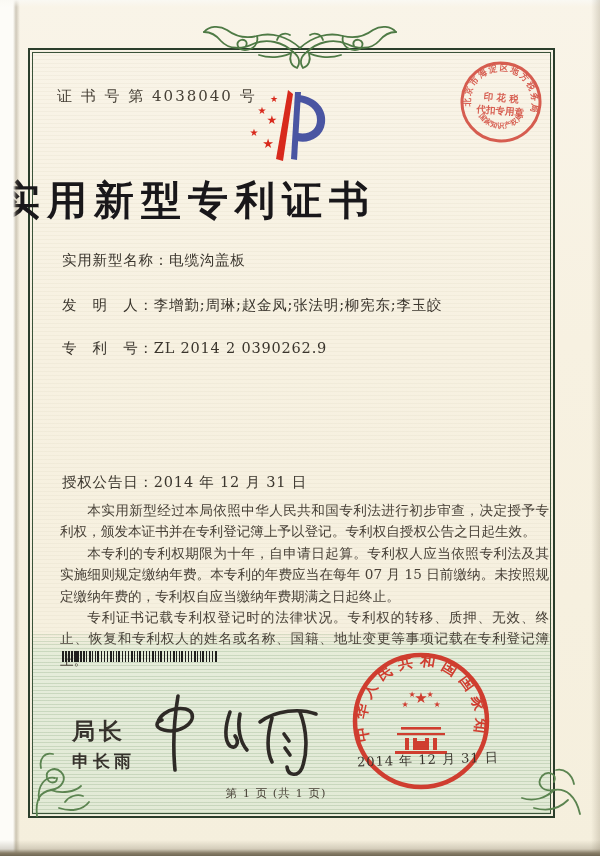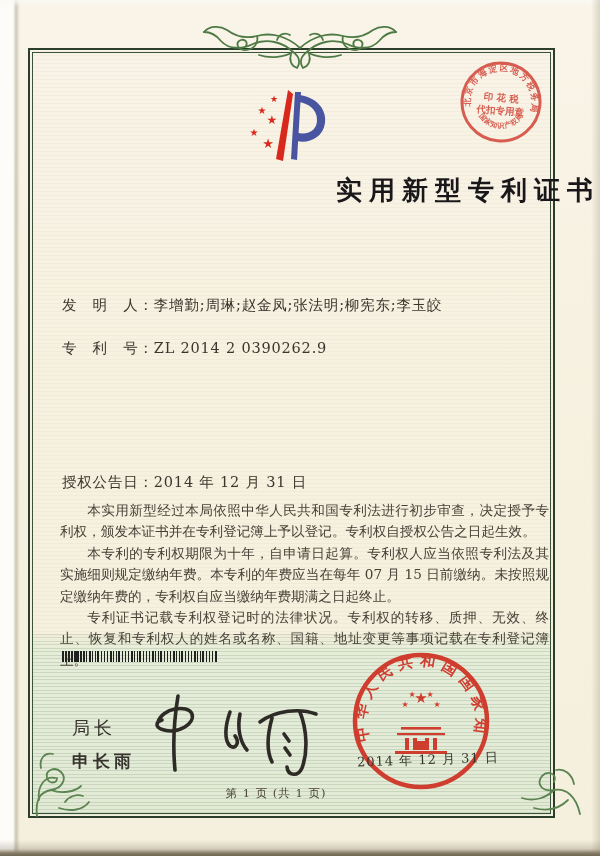--- a/index.html
+++ b/index.html
@@ -22,32 +22,32 @@
     border:2.5px solid #2b3e2c;z-index:2;}
   .frame::before{content:"";position:absolute;inset:2px;border:1px solid #3a5239;}
   .texture{position:absolute;left:31px;top:51px;width:521px;height:764px;z-index:0;
     background:repeating-linear-gradient(180deg,rgba(186,180,152,.10) 0 1px,rgba(186,180,152,0) 1px 4px);}
   .green-band{position:absolute;left:32px;top:634px;width:519px;height:181px;z-index:1;
     background:
       repeating-linear-gradient(180deg,rgba(132,163,122,.28) 0 1px,rgba(132,163,122,0) 1px 3.5px),
       linear-gradient(180deg,rgba(228,236,216,0) 0,rgba(228,236,216,.9) 16px,#e5ecda 40px,#e2ead6 100%);}
   
   .certno{position:absolute;left:57px;top:87px;font-size:15px;letter-spacing:2px;color:#453f35;z-index:3;}
-  .title{position:absolute;left:0;top:173px;width:600px;text-align:right;font-size:26px;font-weight:bold;
+  .title{position:absolute;left:0;top:173px;width:600px;text-align:left;font-size:40px;font-weight:bold;
     letter-spacing:7px;color:#19171a;z-index:3;}
   .field{position:absolute;left:62px;font-size:14.5px;color:#3a352d;letter-spacing:.8px;z-index:3;white-space:nowrap;}
   .f0{top:251px}.f1{top:296px}.f2{top:339px}.f3{top:383px}.f4{top:428px}.f5{top:473px}
   .paras{position:absolute;left:60px;top:500px;width:489px;z-index:3;color:#474037;
     font-size:13.6px;line-height:21.4px;text-align:justify;}
   .paras p{margin:0;text-indent:2em;}
   .barcode{position:absolute;left:62px;top:651px;width:155px;height:11px;z-index:3;
     background:
      repeating-linear-gradient(90deg,#20201e 0 1.5px,rgba(0,0,0,0) 1.5px 3px),
      repeating-linear-gradient(90deg,#20201e 0 1px,rgba(0,0,0,0) 1px 7px);}
-  .signer-title{position:absolute;left:72px;top:716px;font-size:18px;font-weight:400;letter-spacing:4px;color:#36322c;z-index:3;text-align:right;}
+  .signer-title{position:absolute;left:72px;top:716px;font-size:23px;font-weight:700;letter-spacing:4px;color:#36322c;z-index:3;text-align:right;}
   .signer-name{position:absolute;left:72px;top:750px;font-size:17px;font-weight:600;letter-spacing:4px;color:#36322c;z-index:3;}
   .sig{position:absolute;left:148px;top:684px;z-index:3;}
   .seal{position:absolute;left:351px;top:651px;z-index:4;opacity:.93;}
   .seal-date{position:absolute;left:357px;top:751px;font-size:13px;letter-spacing:1px;color:#37332b;z-index:5;transform:rotate(-2deg);}
   .stamp{position:absolute;left:459px;top:60px;z-index:4;opacity:.88;transform:rotate(5deg);}
   .footer{position:absolute;left:0;top:786px;width:552px;text-align:center;font-size:11.5px;color:#4b453a;z-index:3;letter-spacing:1px;}
   .logo{position:absolute;left:244px;top:86px;z-index:3;}
   .orn{position:absolute;z-index:3;}
   .orn-top{left:195px;top:22px;}
   .orn-bl{left:31px;top:728px;}
@@ -99,22 +99,24 @@
     <polygon points="44,4 49,8 39,75 32,73" fill="#d8291c"></polygon>
     <polygon points="51,6 57,6 53,74 47,73" fill="#4a55a2"></polygon>
     <path d="M55,9 C73,11 83,24 81,37 C79,52 64,58 53,55 L54,47 C66,49 73,43 73,34 C73,23 64,17 54,16 Z" fill="#4a55a2"></path>
     <text x="30" y="16" font-size="9" fill="#d8291c" text-anchor="middle">★</text>
     <text x="18" y="28" font-size="10" fill="#d8291c" text-anchor="middle">★</text>
     <text x="28" y="38" font-size="12" fill="#d8291c" text-anchor="middle">★</text>
     <text x="10" y="50" font-size="10" fill="#d8291c" text-anchor="middle">★</text>
     <text x="24" y="62" font-size="13" fill="#d8291c" text-anchor="middle">★</text>
   </svg>
 
+  <div class="certno">证 书 号 第 4038040 号</div>
   <div class="title">实用新型专利证书</div>
 
+  <div class="field f0"><span>实用新型名称：</span><span>电缆沟盖板</span></div>
   <div class="field f1"><span>发　明　人：</span><span>李增勤;周琳;赵金凤;张法明;柳宪东;李玉皎</span></div>
   <div class="field f2"><span>专　利　号：</span><span>ZL 2014 2 0390262.9</span></div>
   <div class="field f5"><span>授权公告日：</span><span>2014 年 12 月 31 日</span></div>
 
   <div class="paras">
     <p>本实用新型经过本局依照中华人民共和国专利法进行初步审查，决定授予专利权，颁发本证书并在专利登记簿上予以登记。专利权自授权公告之日起生效。</p>
     <p>本专利的专利权期限为十年，自申请日起算。专利权人应当依照专利法及其实施细则规定缴纳年费。本专利的年费应当在每年 07 月 15 日前缴纳。未按照规定缴纳年费的，专利权自应当缴纳年费期满之日起终止。</p>
     <p>专利证书记载专利权登记时的法律状况。专利权的转移、质押、无效、终止、恢复和专利权人的姓名或名称、国籍、地址变更等事项记载在专利登记簿上。</p>
   </div>
 

